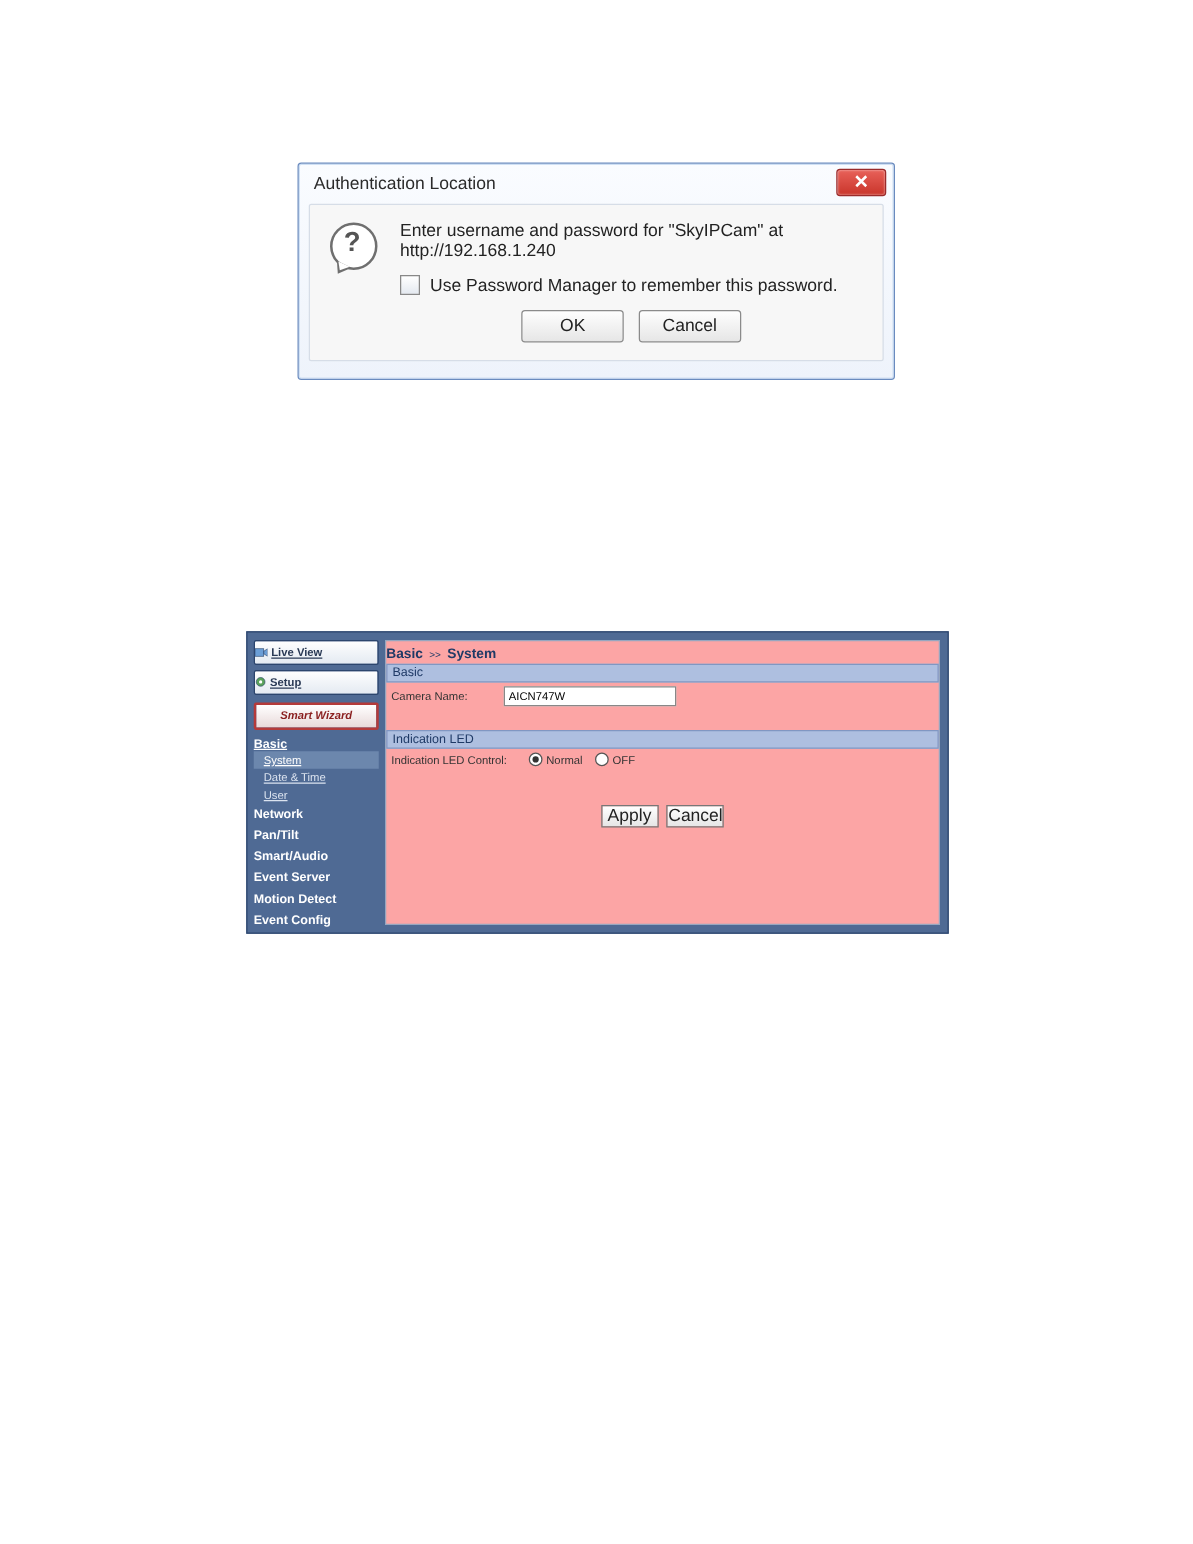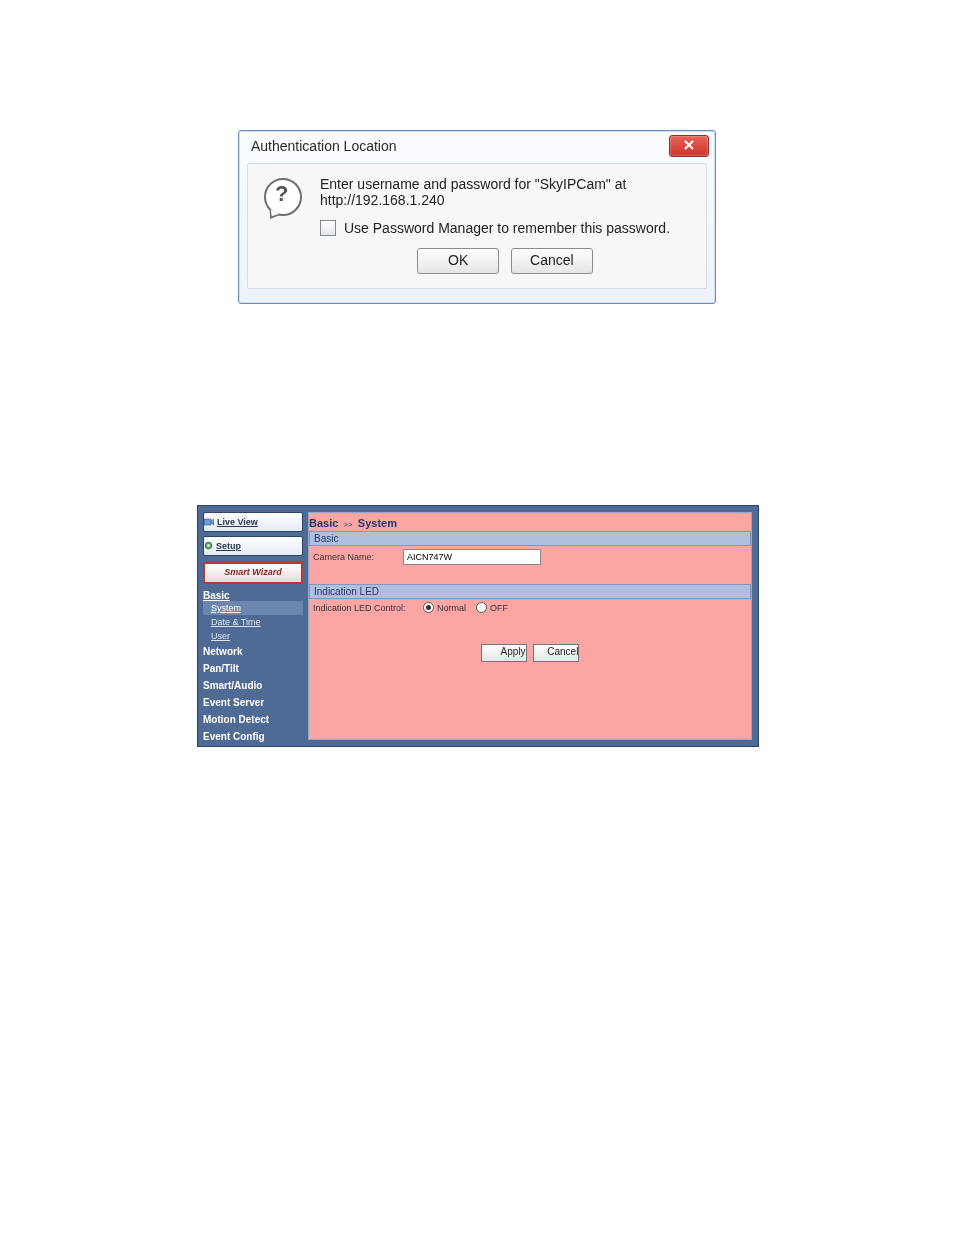--- a/index.html
+++ b/index.html
@@ -103,22 +103,22 @@
   .form-row{display:flex;align-items:center;font-size:9px;color:#333;padding:3px 4px;}
   .form-row .lbl{width:90px;}
   .sm-input{width:130px;height:14px;border:1px solid #888;font-size:9px;padding:0 3px;}
   .radio{
     width:9px;height:9px;border:1px solid #555;border-radius:50%;display:inline-block;
     vertical-align:middle;margin-right:3px;position:relative;background:#fff;
   }
   .radio.checked::after{content:"";position:absolute;left:2px;top:2px;width:5px;height:5px;border-radius:50%;background:#333;}
   .action-row{text-align:center;margin-top:28px;}
   .sm-btn{
-    display:inline-block;min-width:44px;height:16px;line-height:14px;font-size:10px;
-    border:1px solid #777;background:linear-gradient(#fff,#e6e6e6);text-align:right;margin:0 2px;
+    display:inline-block;min-width:44px;height:16px;line-height:14px;font-size:14px;
+    border:1px solid #777;background:linear-gradient(#fff,#e6e6e6);text-align:center;margin:0 2px;
   }
 </style>
 </head>
 <body>
 
 <div class="page">
 
   <div class="auth-dialog">
     <div class="auth-titlebar">
       <span>Authentication Location</span>

